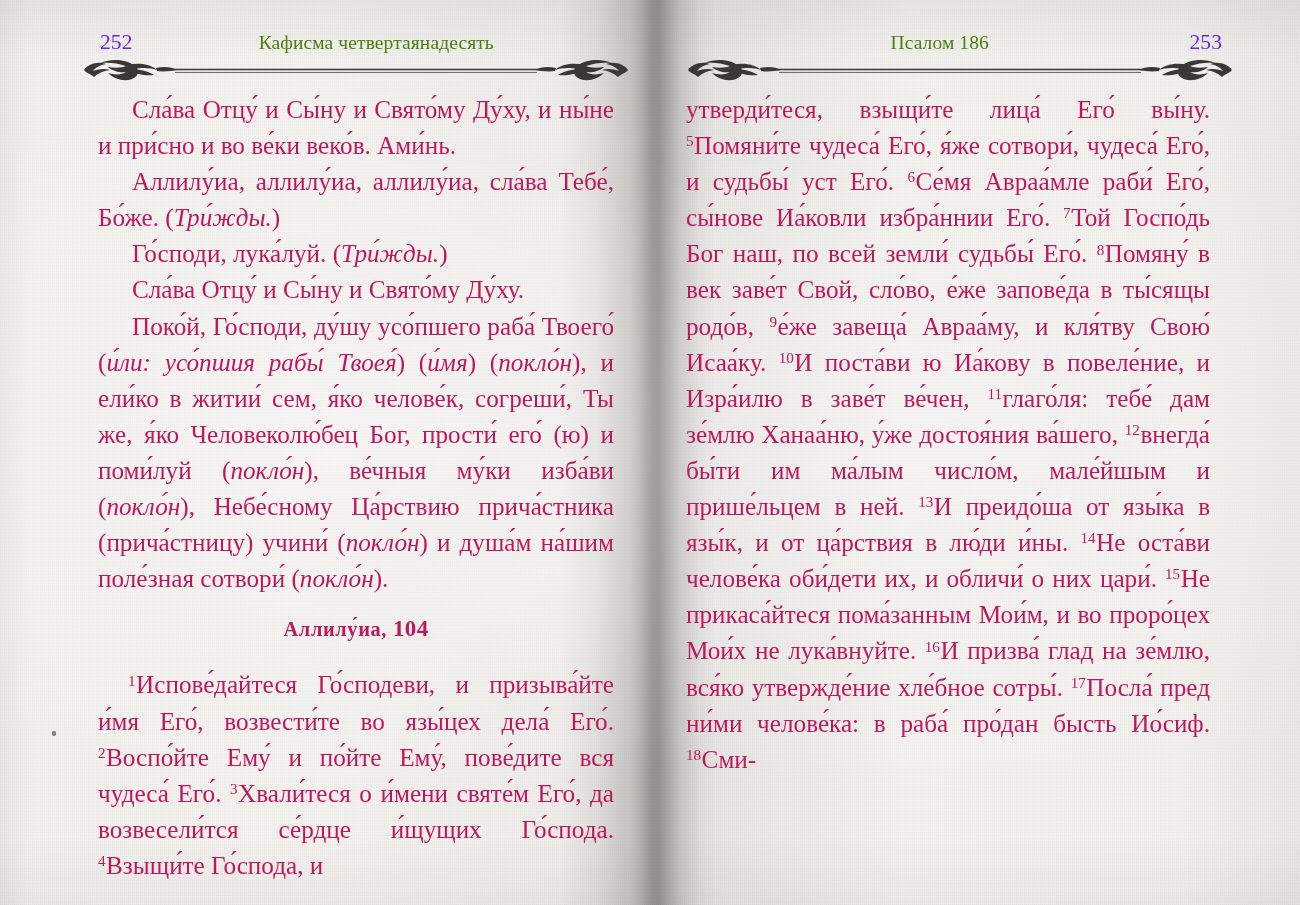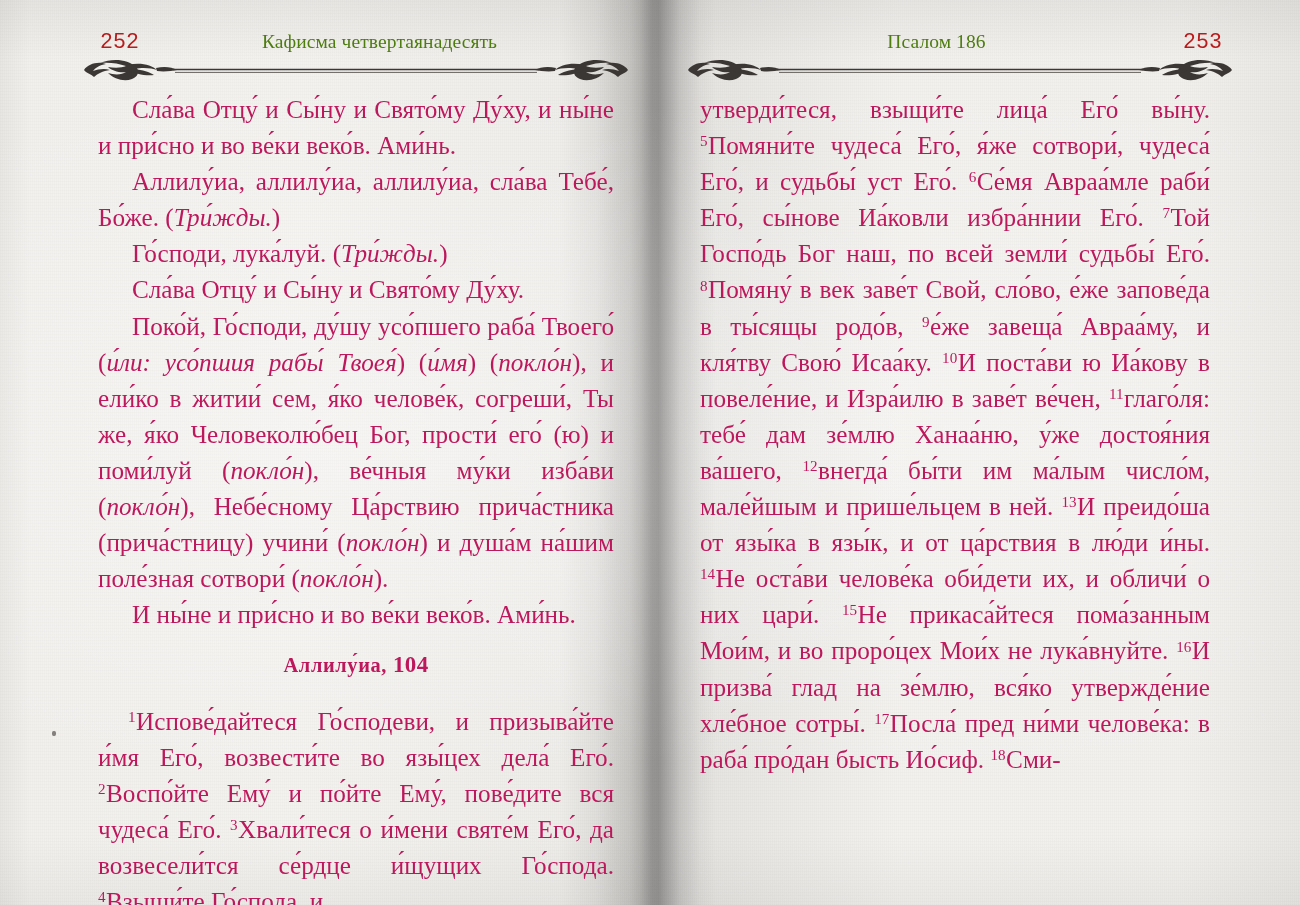--- a/index.html
+++ b/index.html
@@ -100,23 +100,22 @@
     align-items: baseline;
     font-size: 20px;
     color: #23211f;
     letter-spacing: .1px;
   }
   .page-left .running-head  { left: 100px;  width: 520px; }
   .page-right .running-head { left: 40px;   width: 532px; }
 
   .folio {
     font-size: 21.5px;
-    color: #b91c1c;
+    color: #6d28d9;
     flex: 0 0 auto;
-    font-family: Liberation Mono, monospace;
   }
   .head-title {
     flex: 1 1 auto;
     text-align: center;
     font-size: 19.5px;
     color: #4d7c0f;
   }
 
   
   .rule-wrap {
@@ -139,21 +138,21 @@
     hyphens: none;
   }
   .page-left .textblock  { left: 98px;  width: 516px; }
   .page-right .textblock { left: 36px;  width: 524px; }
 
   .para {
     margin: 0;
     text-indent: 34px;
     text-align: justify;
   }
-  .para.flush { text-indent: 0; margin-left: 14px; }
+  .para.flush { text-indent: 0; }
   .para.verse { text-indent: 30px; }
 
   .psalm-head {
     margin: 14px 0 20px 0;
     text-align: center;
     text-indent: 0;
     font-weight: bold;
     font-size: 23px;
     letter-spacing: .3px;
   }
@@ -238,23 +237,20 @@
       </p>
 
       <p class="para">
         <span>Сла́ва Отцу́ и Сы́ну и Свято́му Ду́ху.</span>
       </p>
 
       <p class="para">
         <span>Поко́й, Го́споди, ду́шу усо́пшего раба́ Твоего́ (</span><i>и́ли: усо́пшия рабы́ Твоея́</i><span>) (</span><i>и́мя</i><span>) (</span><i>покло́н</i><span>), и ели́ко в житии́ сем, я́ко челове́к, согреши́, Ты же, я́ко Человеколю́бец Бог, прости́ его́ (ю) и поми́луй (</span><i>покло́н</i><span>), ве́чныя му́ки изба́ви (</span><i>покло́н</i><span>), Небе́сному Ца́рствию прича́стника (прича́стницу) учини́ (</span><i>покло́н</i><span>) и душа́м на́шим поле́зная сотвори́ (</span><i>покло́н</i><span>).</span>
       </p>
 
-      <p class="para">
-        <span>И ны́не и при́сно и во ве́ки веко́в. Ами́нь.</span>
-      </p>
 
       <p class="psalm-head">
         <span class="sc">Аллилу́иа,</span><span class="num"> 104</span>
       </p>
 
       <p class="para verse"><span class="vn">1</span><span>Испове́дайтеся Го́сподеви, и призыва́йте и́мя Его́, возвести́те во язы́цех дела́ Его́.</span> <span class="vn">2</span><span>Воспо́йте Ему́ и по́йте Ему́, пове́дите вся чудеса́ Его́.</span> <span class="vn">3</span><span>Хвали́теся о и́мени святе́м Его́, да возвесели́тся се́рдце и́щущих Го́спода.</span> <span class="vn">4</span><span>Взыщи́те Го́спода, и</span>
       </p>
 
     </div>
   </div>

